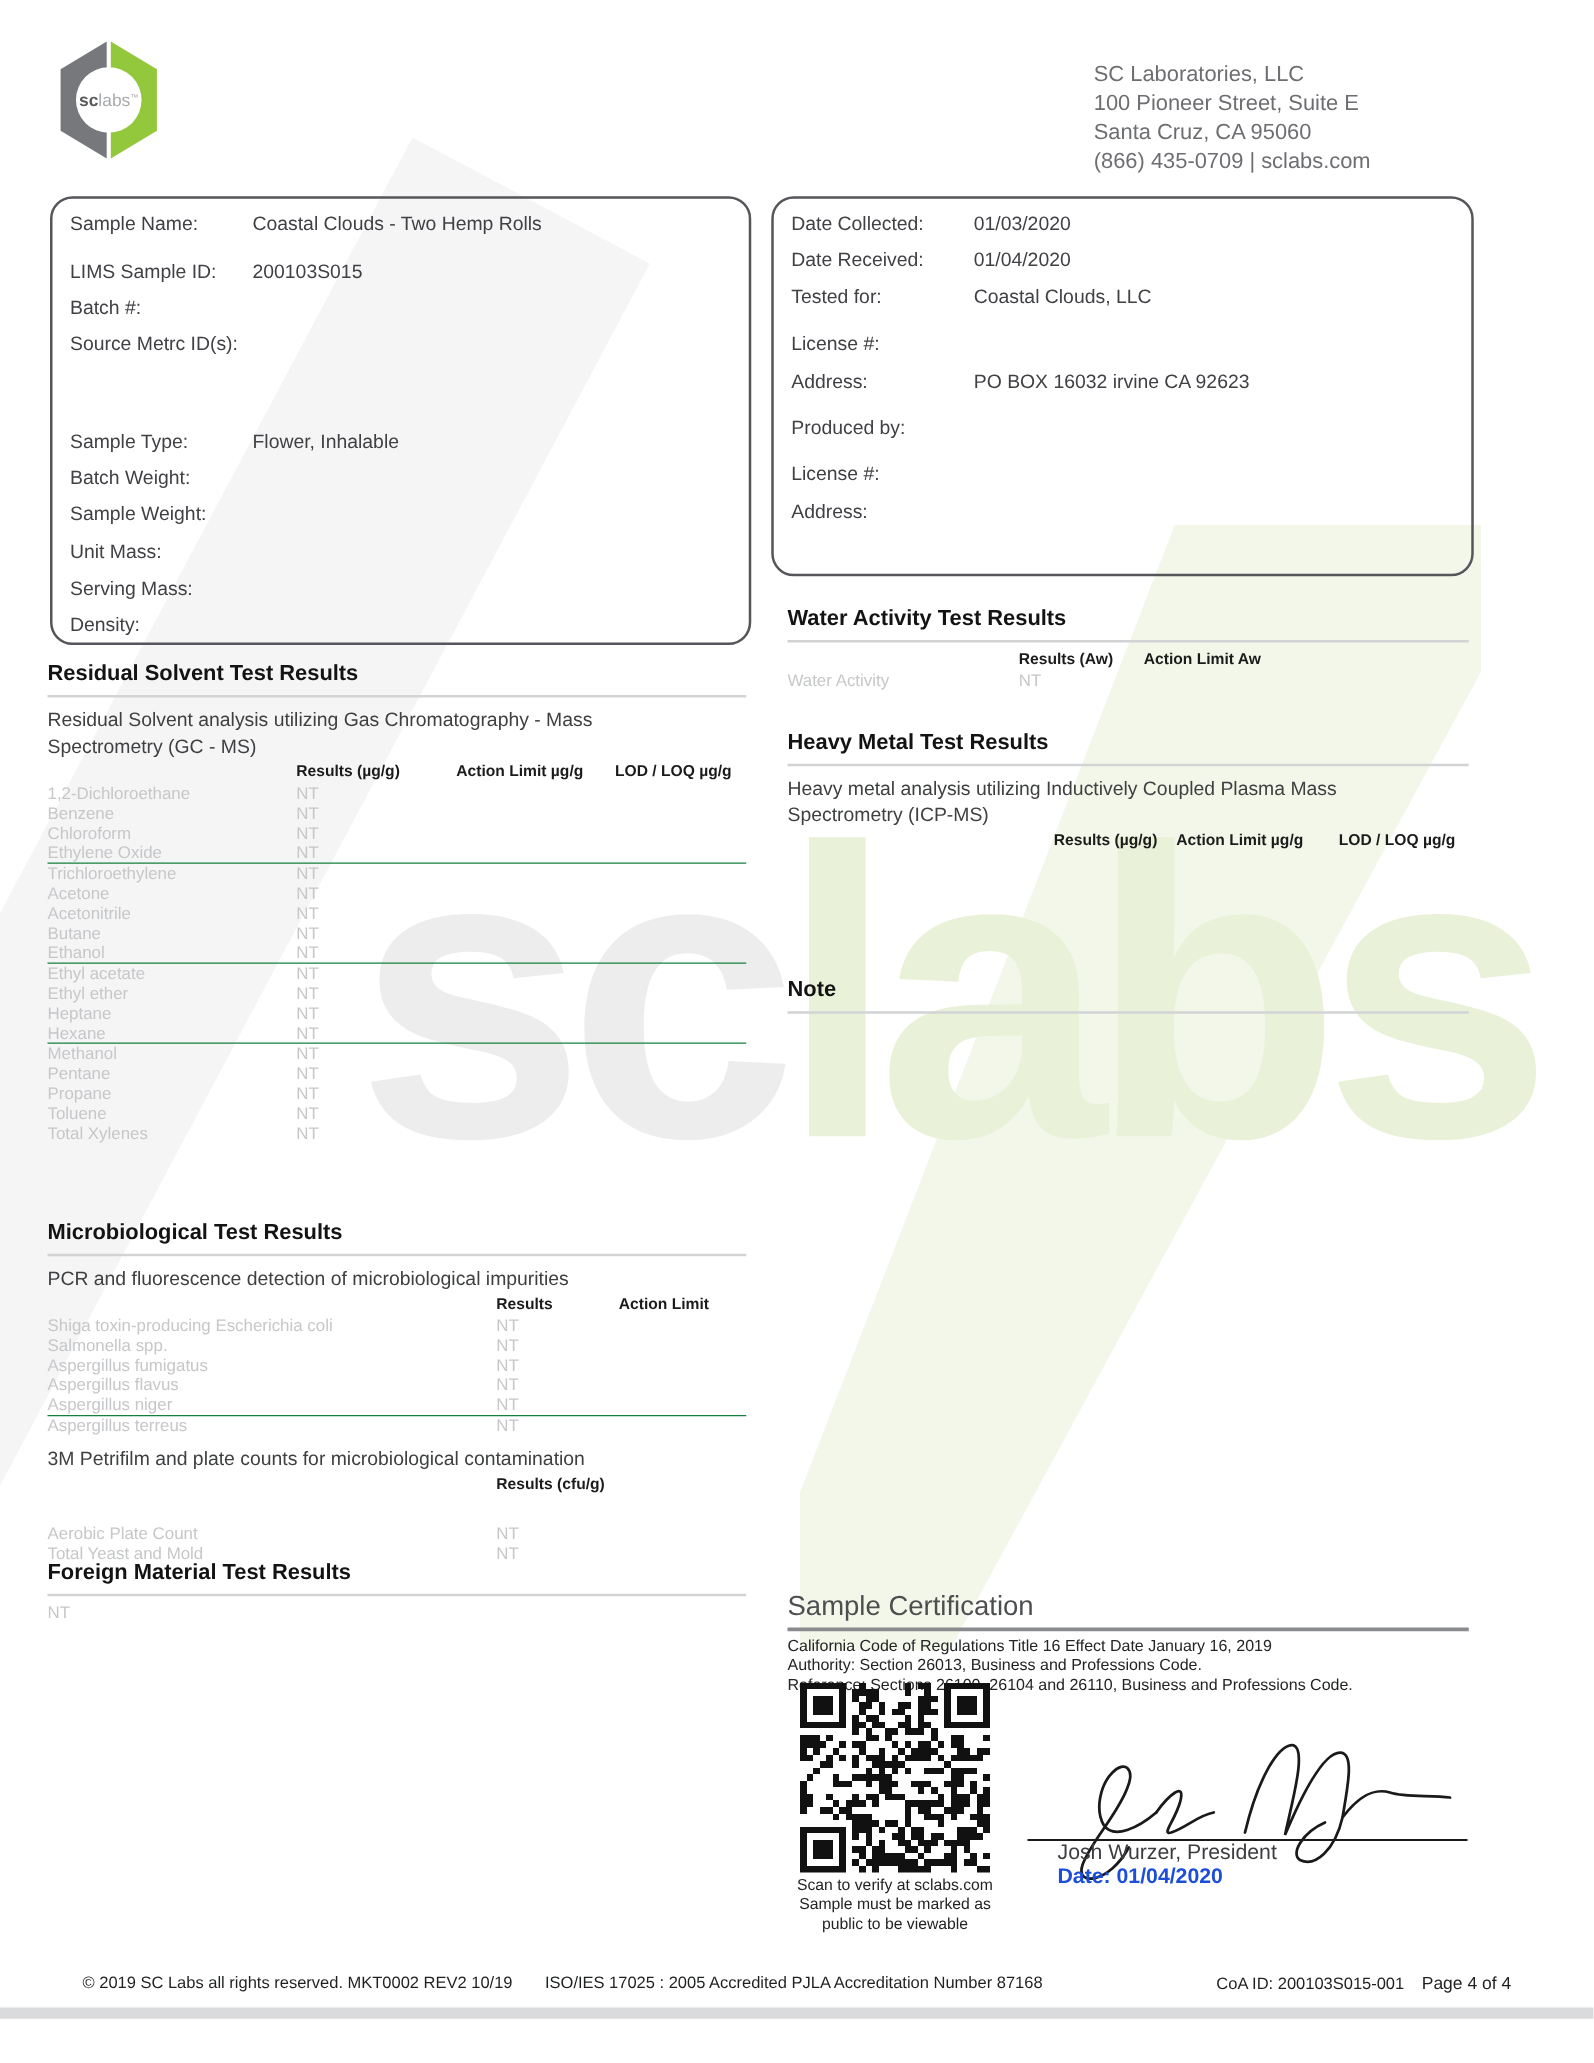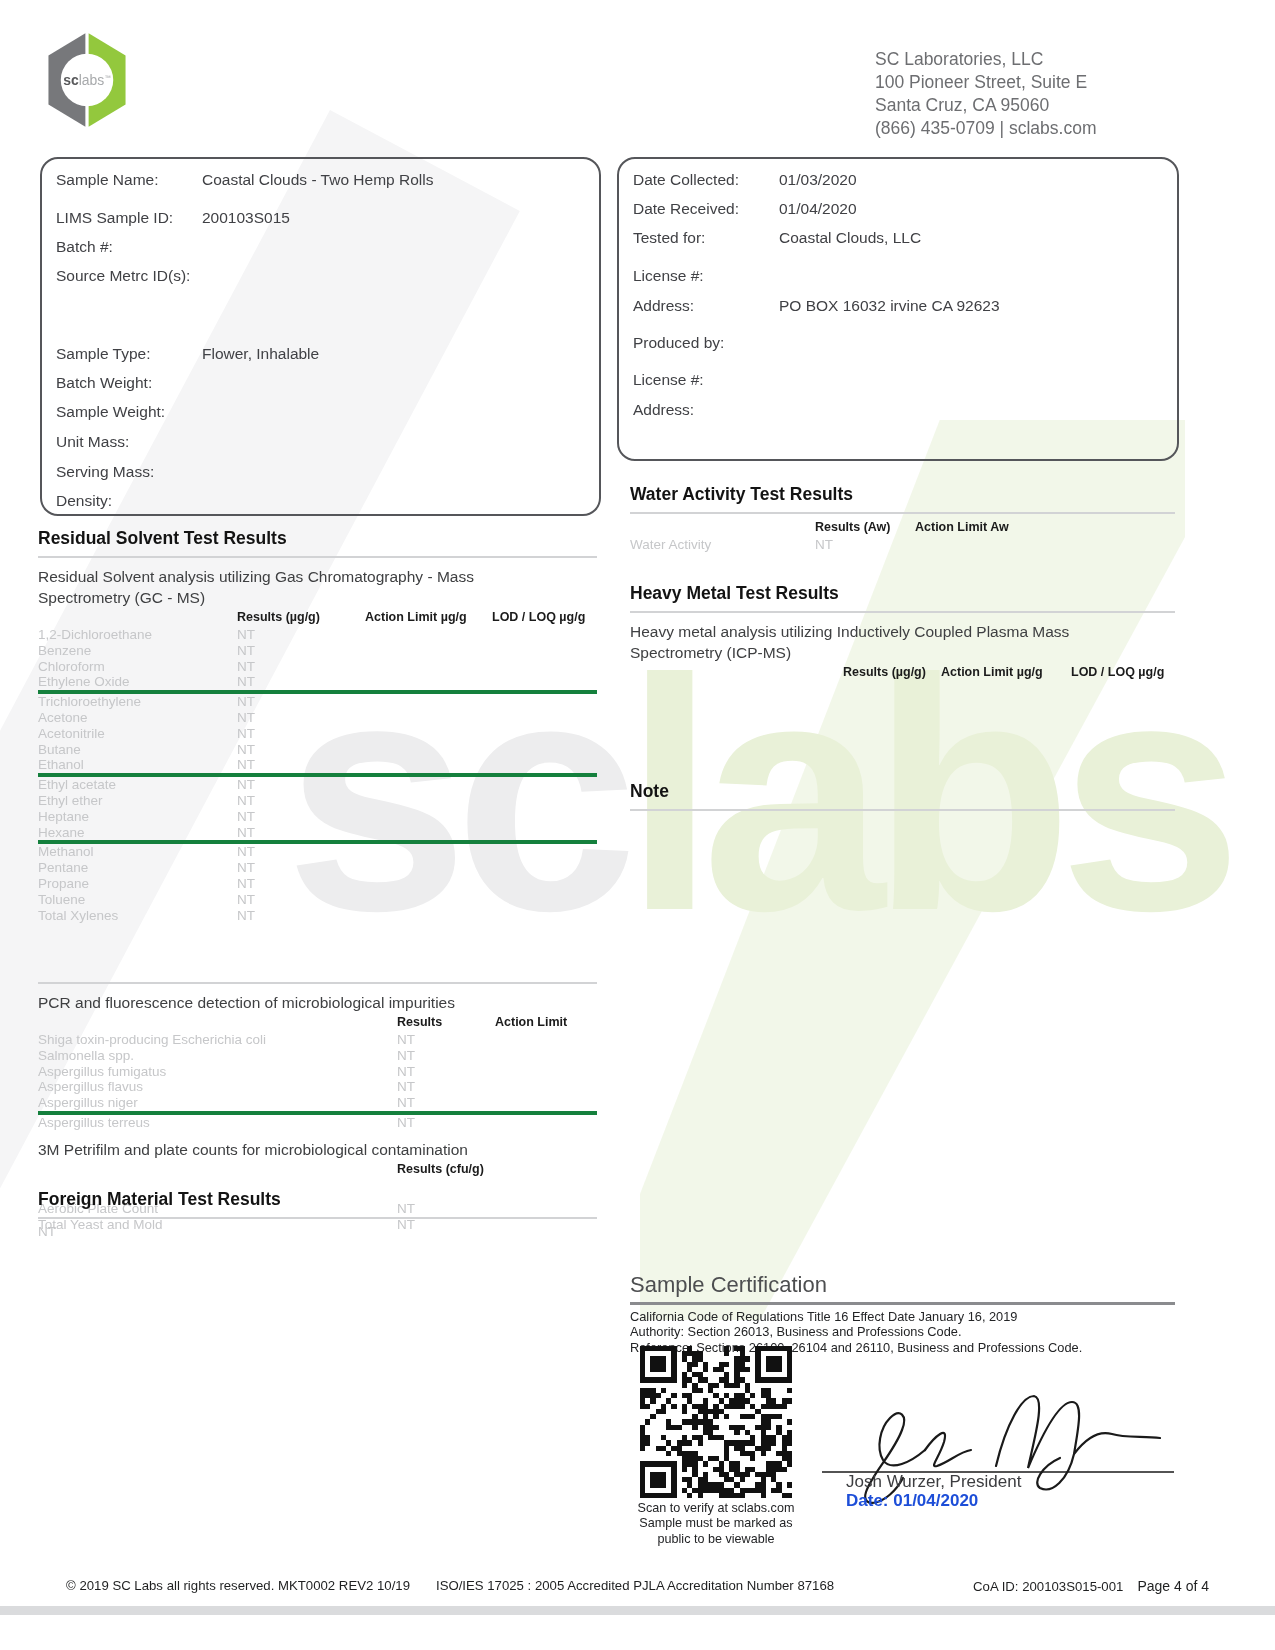--- a/index.html
+++ b/index.html
@@ -27,21 +27,21 @@
   
   .sec h2{margin:0;font-size:17.5px;font-weight:bold;color:#131313;}
   .rule{height:2px;background:#d2d3d5;margin-top:7px;}
   .thick-rule{height:3px;background:#8a8b8e;margin-top:4px;}
   .sec-sub{margin:8px 0 0;font-size:15.5px;color:#3f4042;line-height:21px;max-width:465px;}
   .colheads{position:relative;height:15px;margin-top:2px;font-size:12.5px;font-weight:bold;color:#1b1b1b;}
   .colheads span{position:absolute;top:0;white-space:nowrap;}
   .rows{margin-top:2px;}
   .r{font-size:13.5px;line-height:15.8px;color:#c6c7c9;white-space:nowrap;}
   .r .n{display:inline-block;}
-  .sep{border-top:4px solid #15803d;}
+  .sep{border-top:1px solid #15803d;}
   .solvents .n{width:199px;} .solvents .c1{left:199px;} .solvents .c2{left:327px;} .solvents .c3{left:454px;}
   .water .n{width:185px;}    .water .c1{left:185px;}    .water .c2{left:285px;}
   .metals .n{width:213px;}   .metals .c1{left:213px;}   .metals .c2{left:311px;}   .metals .c3{left:441px;}
   .pcr .n{width:359px;}      .pcr .c1{left:359px;}      .pcr .c2{left:457px;}
   .plate .n{width:359px;}    .plate .c1{left:359px;}
   
   .cert-title{margin:0;font-size:22px;font-weight:normal;color:#4d4e50;}
   .cert-small{margin:4px 0 0;font-size:12.8px;line-height:15.4px;color:#232426;}
   .qr-wrap{position:absolute;left:606px;top:1346px;width:220px;text-align:center;}
   .qr{width:152px;height:152px;margin:0 auto;}
@@ -163,20 +163,21 @@
         <span class="c3">LOD / LOQ µg/g</span>
       </div>
     </section>
 
     <section class="abs sec" style="left:630px;top:781px;width:545px;">
       <h2>Note</h2>
       <div class="rule"></div>
     </section>
 
     <section class="abs sec" style="left:38px;top:975px;width:559px;">
+      <h2>Microbiological Test Results</h2>
       <div class="rule"></div>
       <div class="pcr">
         <p class="sec-sub">PCR and fluorescence detection of microbiological impurities</p>
         <div class="colheads">
           <span class="c1">Results</span>
           <span class="c2">Action Limit</span>
         </div>
         <div class="rows">
           <div class="r"><span class="n">Shiga toxin-producing Escherichia coli</span><span>NT</span></div>
           <div class="r"><span class="n">Salmonella spp.</span><span>NT</span></div>
@@ -191,21 +192,21 @@
         <div class="colheads">
           <span class="c1">Results (cfu/g)</span>
         </div>
         <div class="rows" style="margin-top:24px;">
           <div class="r"><span class="n">Aerobic Plate Count</span><span>NT</span></div>
           <div class="r"><span class="n">Total Yeast and Mold</span><span>NT</span></div>
         </div>
       </div>
     </section>
 
-    <section class="abs sec" style="left:38px;top:1189px;width:559px;">
+    <section class="abs sec" style="left:38px;top:1247px;width:559px;">
       <h2>Foreign Material Test Results</h2>
       <div class="rule"></div>
       <div class="r" style="margin-top:5px;"><span>NT</span></div>
     </section>
 
     <section class="abs" style="left:630px;top:1272px;width:545px;">
       <h3 class="cert-title">Sample Certification</h3>
       <div class="thick-rule"></div>
       <p class="cert-small">California Code of Regulations Title 16 Effect Date January 16, 2019</p>
       <p class="cert-small" style="margin-top:0;">Authority: Section 26013, Business and Professions Code.</p>

